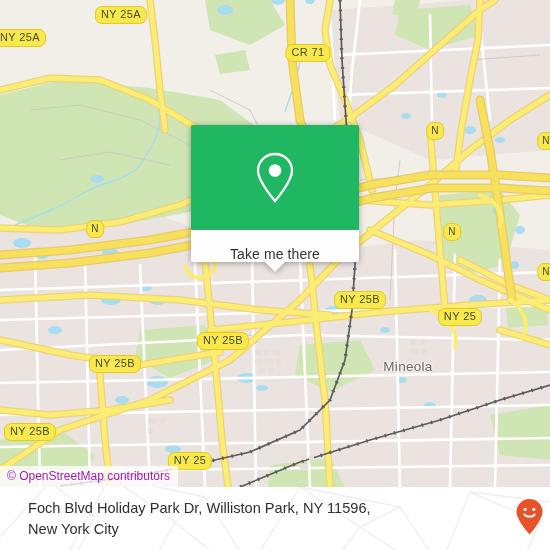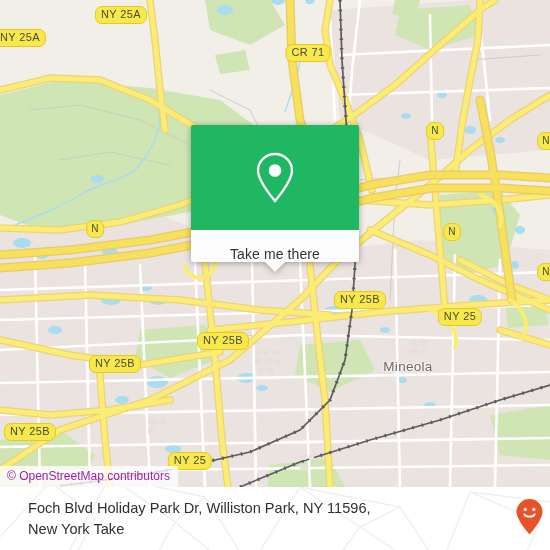--- a/index.html
+++ b/index.html
@@ -359,21 +359,21 @@
         <path d="M360,60 L420,100"></path>
         <path d="M440,100 L470,25 L540,55 L520,100"></path>
         <path d="M470,25 L550,35"></path>
         <path d="M0,70 L50,15 L95,50 L70,100"></path>
         <path d="M50,15 L0,5"></path>
       </g>
     </svg>
     <div class="footer-inner">
       <div class="footer-address">
         <div>Foch Blvd Holiday Park Dr, Williston Park, NY 11596,</div>
-        <div>New York Take</div>
+        <div>New York City</div>
       </div>
       <div class="moovit">
         <span>
           <svg width="29" height="38" viewBox="0 0 29 38">
             <path d="M14.5 1 C7.3 1 1.5 6.7 1.5 13.8 C1.5 22.2 14.5 36.5 14.5 36.5 C14.5 36.5 27.5 22.2 27.5 13.8 C27.5 6.7 21.7 1 14.5 1 Z" fill="#e8522a"></path>
             <circle cx="10.2" cy="11.4" r="1.6" fill="#ffffff"></circle>
             <circle cx="18.8" cy="11.4" r="1.6" fill="#ffffff"></circle>
             <path d="M9.4 16.4 C11.2 19.4 17.8 19.4 19.6 16.4" stroke="#ffffff" stroke-width="1.9" fill="none" stroke-linecap="round"></path>
           </svg>
         </span>

